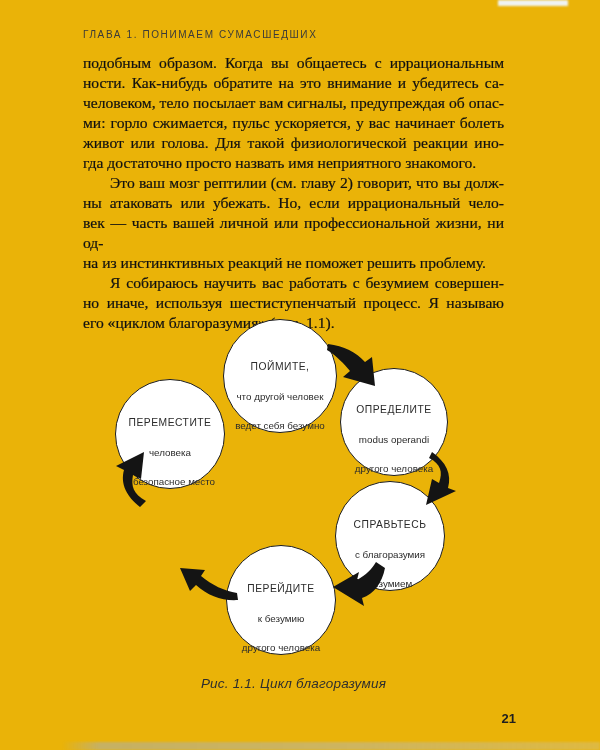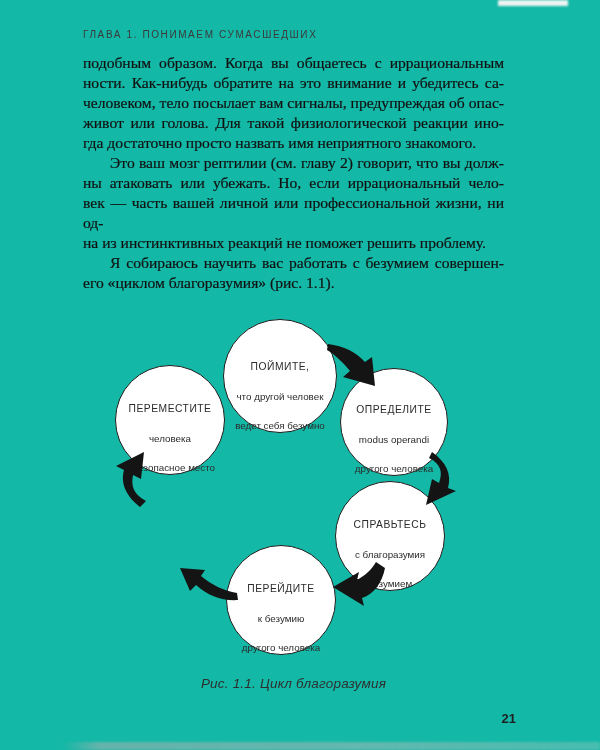--- a/index.html
+++ b/index.html
@@ -1,17 +1,17 @@
 <!DOCTYPE html>
 <html><head>
 <meta charset="utf-8">
 <style>
   html,body{margin:0;padding:0;background:#ffffff;}
   .page{
-    position:relative;width:600px;height:750px;background:#14b8a6;overflow:hidden;
+    position:relative;width:600px;height:750px;background:#eab308;overflow:hidden;
     font-family:"Liberation Serif","DejaVu Serif",serif;
   }
   
   .running-header{
     position:absolute;left:83px;top:29px;
     font-family:"Liberation Sans","DejaVu Sans",sans-serif;
     font-size:10px;letter-spacing:1.6px;color:#3a3a3a;font-weight:400;
   }
   
   .body-text{
@@ -60,27 +60,29 @@
 <body>
 
 <div class="page">
 
   <div class="running-header">ГЛАВА 1. ПОНИМАЕМ СУМАСШЕДШИХ</div>
 
   <div class="body-text">
     <div class="line">подобным образом. Когда вы общаетесь с иррациональным</div>
     <div class="line">ности. Как-нибудь обратите на это внимание и убедитесь са-</div>
     <div class="line">человеком, тело посылает вам сигналы, предупреждая об опас-</div>
+    <div class="line">ми: горло сжимается, пульс ускоряется, у вас начинает болеть</div>
     <div class="line">живот или голова. Для такой физиологической реакции ино-</div>
     <div class="line last">гда достаточно просто назвать имя неприятного знакомого.</div>
     <div class="line indent">Это ваш мозг рептилии (см. главу 2) говорит, что вы долж-</div>
     <div class="line">ны атаковать или убежать. Но, если иррациональный чело-</div>
     <div class="line">век — часть вашей личной или профессиональной жизни, ни од-</div>
     <div class="line last">на из инстинктивных реакций не поможет решить проблему.</div>
     <div class="line indent">Я собираюсь научить вас работать с безумием совершен-</div>
+    <div class="line">но иначе, используя шестиступенчатый процесс. Я называю</div>
     <div class="line last">его «циклом благоразумия» (рис. 1.1).</div>
   </div>
 
   <div class="diagram">
 
     <div class="circle" style="left:223px;top:319px;width:114px;height:114px;">
       <div class="t">ПОЙМИТЕ,</div>
       <div class="s">что другой человек</div>
       <div class="s">ведет себя безумно</div>
     </div>
@@ -97,21 +99,21 @@
       <div class="s">безумием</div>
     </div>
 
     <div class="circle" style="left:226px;top:545px;width:110px;height:110px;">
       <div class="t">ПЕРЕЙДИТЕ</div>
       <div class="s">к безумию</div>
       <div class="s">другого человека</div>
     </div>
 
 
-    <div class="circle" style="left:115px;top:365px;width:110px;height:110px;">
+    <div class="circle" style="left:115px;top:379px;width:110px;height:110px;">
       <div class="t">ПЕРЕМЕСТИТЕ</div>
       <div class="s">человека</div>
       <div class="s">в безопасное место</div>
     </div>
 
     <svg class="arrows" width="600" height="750" viewBox="0 0 600 750">
       <path d="M328,344 C344,346 356,352 365,362 L372,357 L375,386 L343,377 L350,371 C344,364 337,356 327,350 Z"></path>
       <path d="M432,452 C446,462 452,474 448,488 L456,491 L426,505 L432,479 L439,483 C443,472 441,464 429,458 Z"></path>
       <path d="M385,568 C382,583 374,594 362,598 L364,606 L333,587 L359,572 L357,580 C366,575 372,569 376,562 Z"></path>
       <path d="M238,600 C222,601 208,596 196,585 L190,591 L180,568 L205,570 L201,576 C212,585 224,591 237,593 Z"></path>

